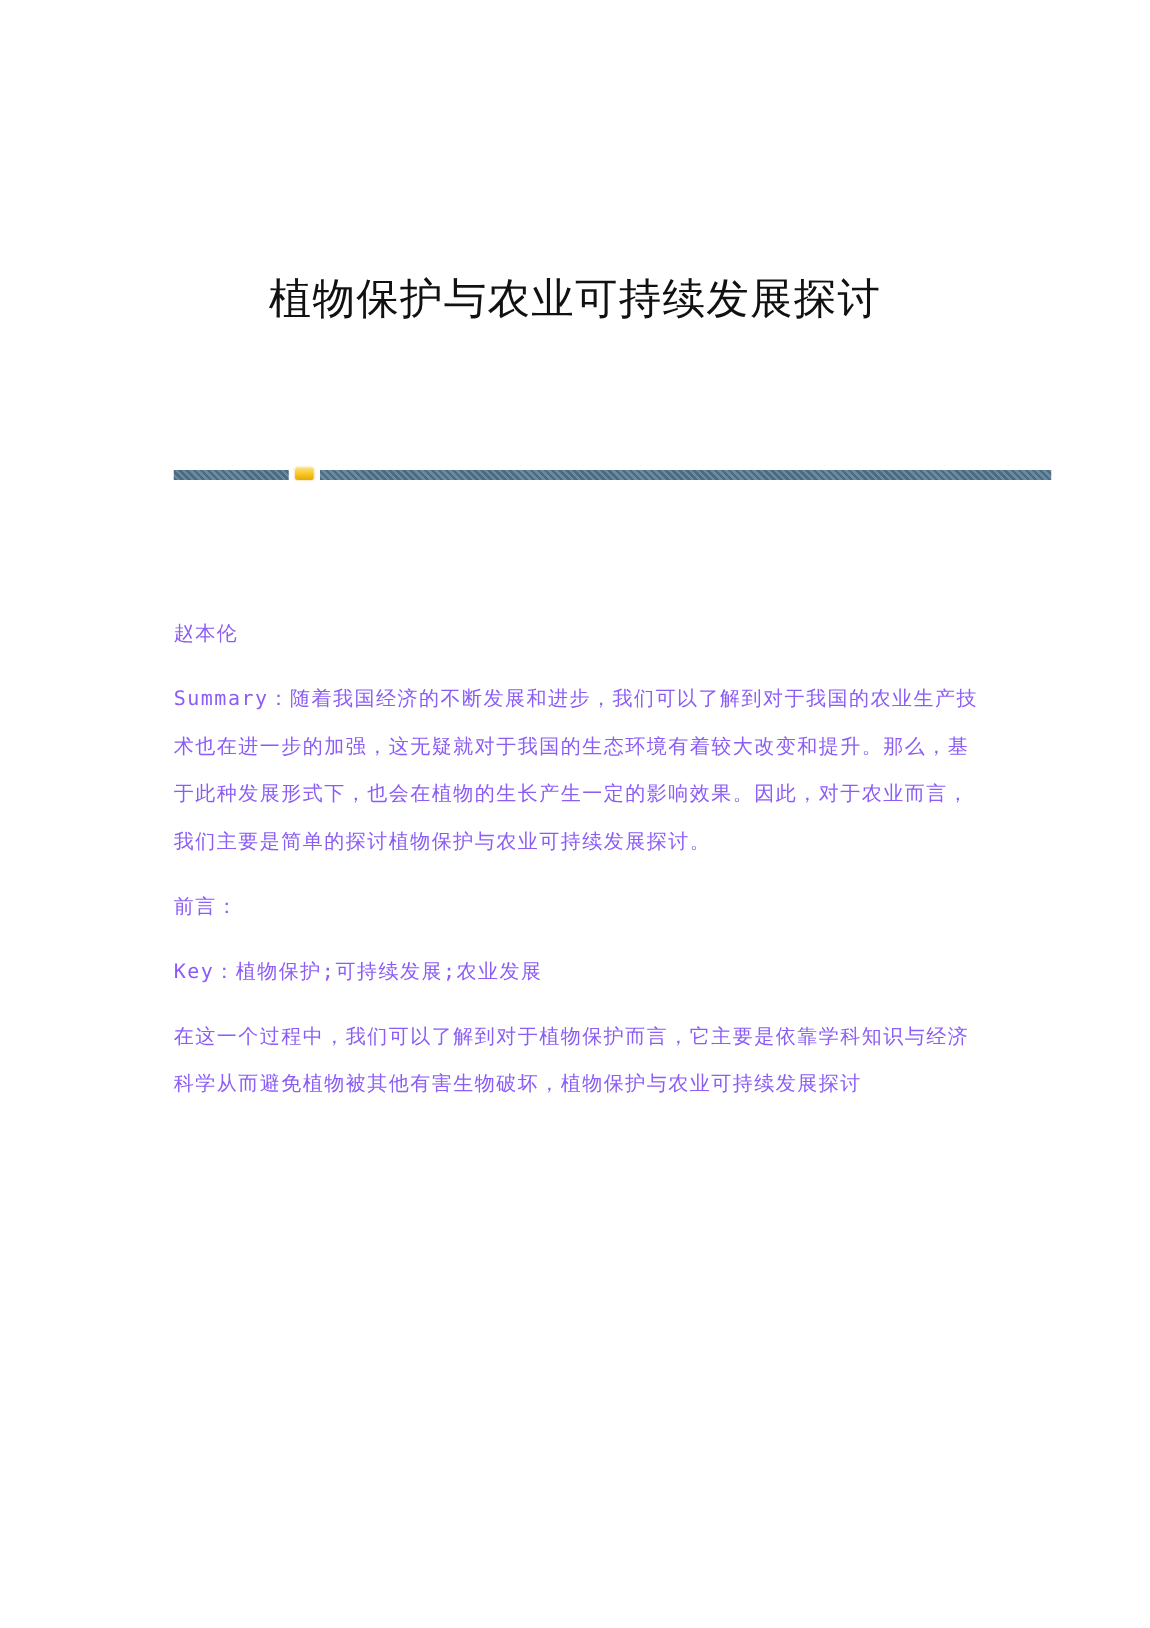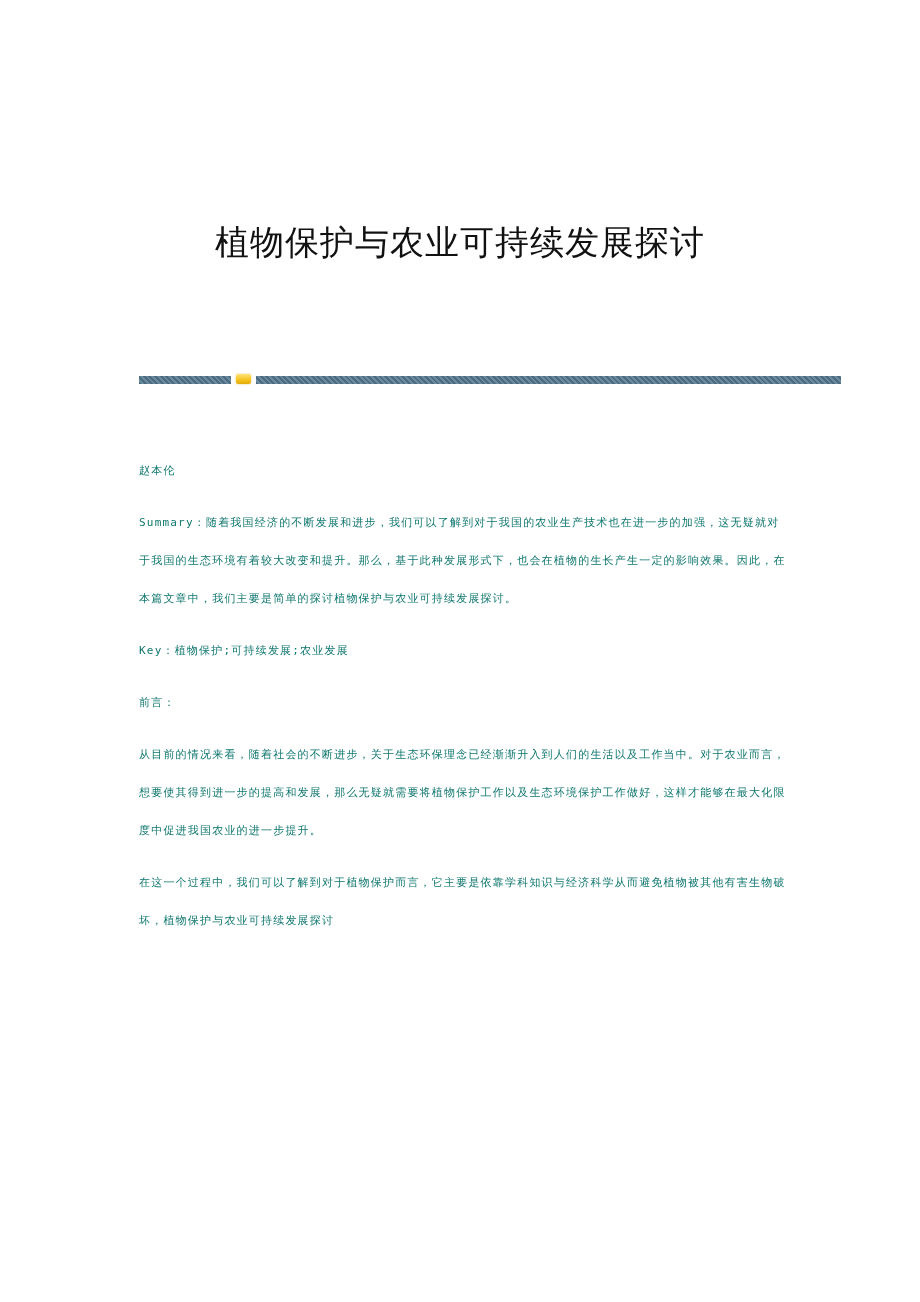--- a/index.html
+++ b/index.html
@@ -13,21 +13,21 @@
       position: relative;
       overflow: hidden;
       color: #1a1a1a;
     }
     .title {
       position: absolute;
       left: 0;
       top: 212px;
       width: 920px;
       text-align: center;
-      font-family: Liberation Sans, sans-serif;
+      font-family: Liberation Mono, monospace;
       font-size: 34px;
       font-weight: normal;
       letter-spacing: 1px;
       line-height: 60px;
       margin: 0;
       color: #111;
     }
     .divider {
       position: absolute;
       top: 374px;
@@ -57,44 +57,43 @@
       position: absolute;
       left: 117px;
       top: 2px;
       width: 585px;
       height: 8px;
       background: repeating-linear-gradient(45deg, #4d6b80 0px, #4d6b80 2px, #6a8aa0 2px, #6a8aa0 4px);
     }
     .content {
       position: absolute;
       left: 139px;
-      top: 452px;
+      top: 488px;
       width: 650px;
       font-family: "DejaVu Sans Mono", "Liberation Mono", monospace;
-      font-size: 11px;
+      font-size: 16px;
       line-height: 38px;
-      color: #0f766e;
+      color: #8b5cf6;
     }
     .content p {
       margin: 0 0 14px 0;
       letter-spacing: 1.2px;
     }
     .content p.author { margin-bottom: 14px; }
   </style>
 </head>
 <body>
 
 <h1 class="title">植物保护与农业可持续发展探讨</h1>
 
 <div class="divider">
   <div class="bar-left"></div>
   <div class="ornament"></div>
   <div class="bar-right"></div>
 </div>
 
 <div class="content">
   <p class="author">赵本伦</p>
-  <p>Summary：随着我国经济的不断发展和进步，我们可以了解到对于我国的农业生产技术也在进一步的加强，这无疑就对于我国的生态环境有着较大改变和提升。那么，基于此种发展形式下，也会在植物的生长产生一定的影响效果。因此，在本篇文章中，我们主要是简单的探讨植物保护与农业可持续发展探讨。</p>
+  <p>Summary：随着我国经济的不断发展和进步，我们可以了解到对于我国的农业生产技术也在进一步的加强，这无疑就对于我国的生态环境有着较大改变和提升。那么，基于此种发展形式下，也会在植物的生长产生一定的影响效果。因此，对于农业而言，我们主要是简单的探讨植物保护与农业可持续发展探讨。</p>
+  <p>前言：</p>
   <p>Key：植物保护;可持续发展;农业发展</p>
-  <p>前言：</p>
-  <p>从目前的情况来看，随着社会的不断进步，关于生态环保理念已经渐渐升入到人们的生活以及工作当中。对于农业而言，想要使其得到进一步的提高和发展，那么无疑就需要将植物保护工作以及生态环境保护工作做好，这样才能够在最大化限度中促进我国农业的进一步提升。</p>
   <p>在这一个过程中，我们可以了解到对于植物保护而言，它主要是依靠学科知识与经济科学从而避免植物被其他有害生物破坏，植物保护与农业可持续发展探讨</p>
 </div>
 
 </body></html>

